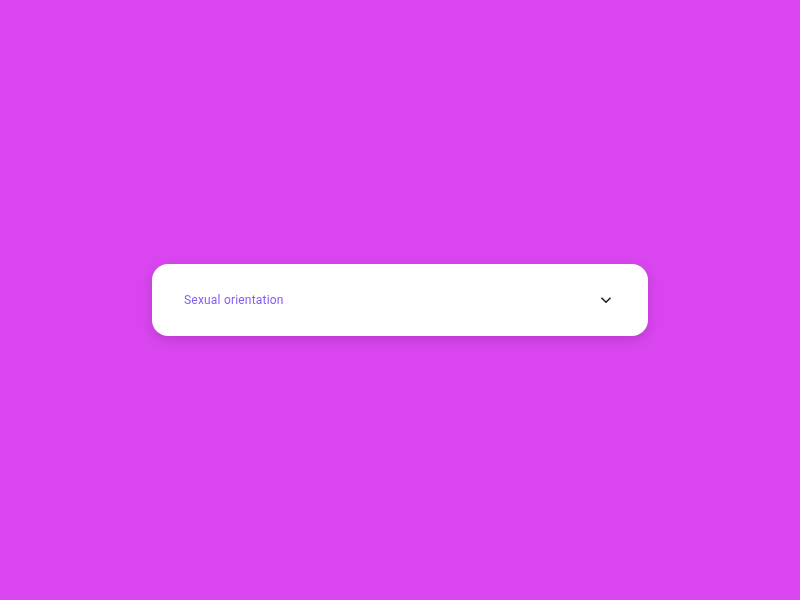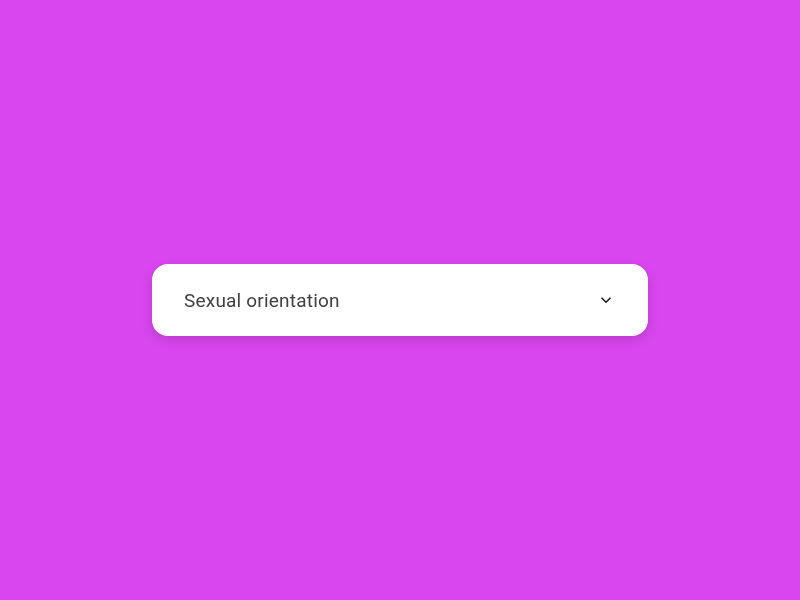--- a/index.html
+++ b/index.html
@@ -25,22 +25,22 @@
       border-radius: 16px;
       display: flex;
       align-items: center;
       justify-content: space-between;
       padding: 0 32px;
       box-shadow: 0 4px 12px rgba(0, 0, 0, 0.15);
       cursor: pointer;
     }
     
     .dropdown-label {
-      font-size: 19px;
-      color: #404040;
+      font-size: 12px;
+      color: #8b5cf6;
       font-weight: 400;
       letter-spacing: 0.2px;
     }
     
     .chevron-icon {
       width: 20px;
       height: 20px;
       display: flex;
       align-items: center;
       justify-content: center;

